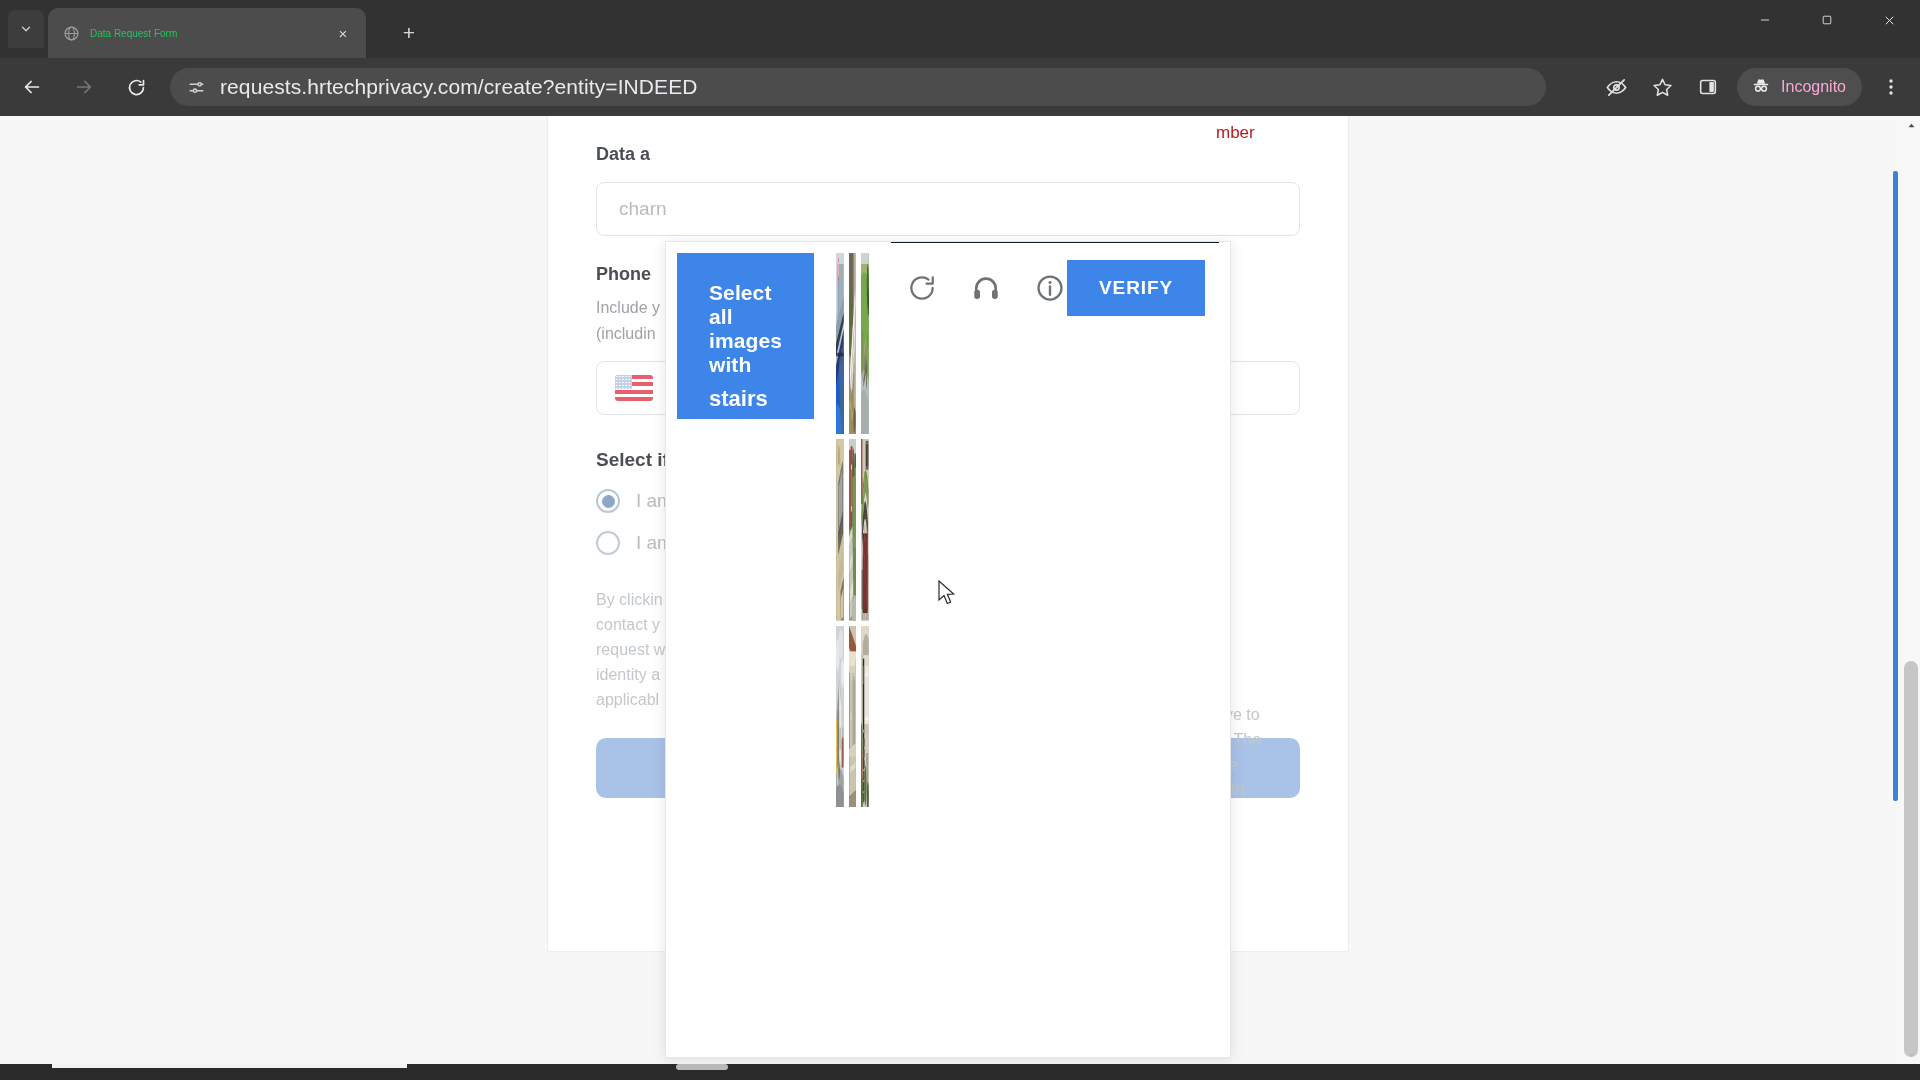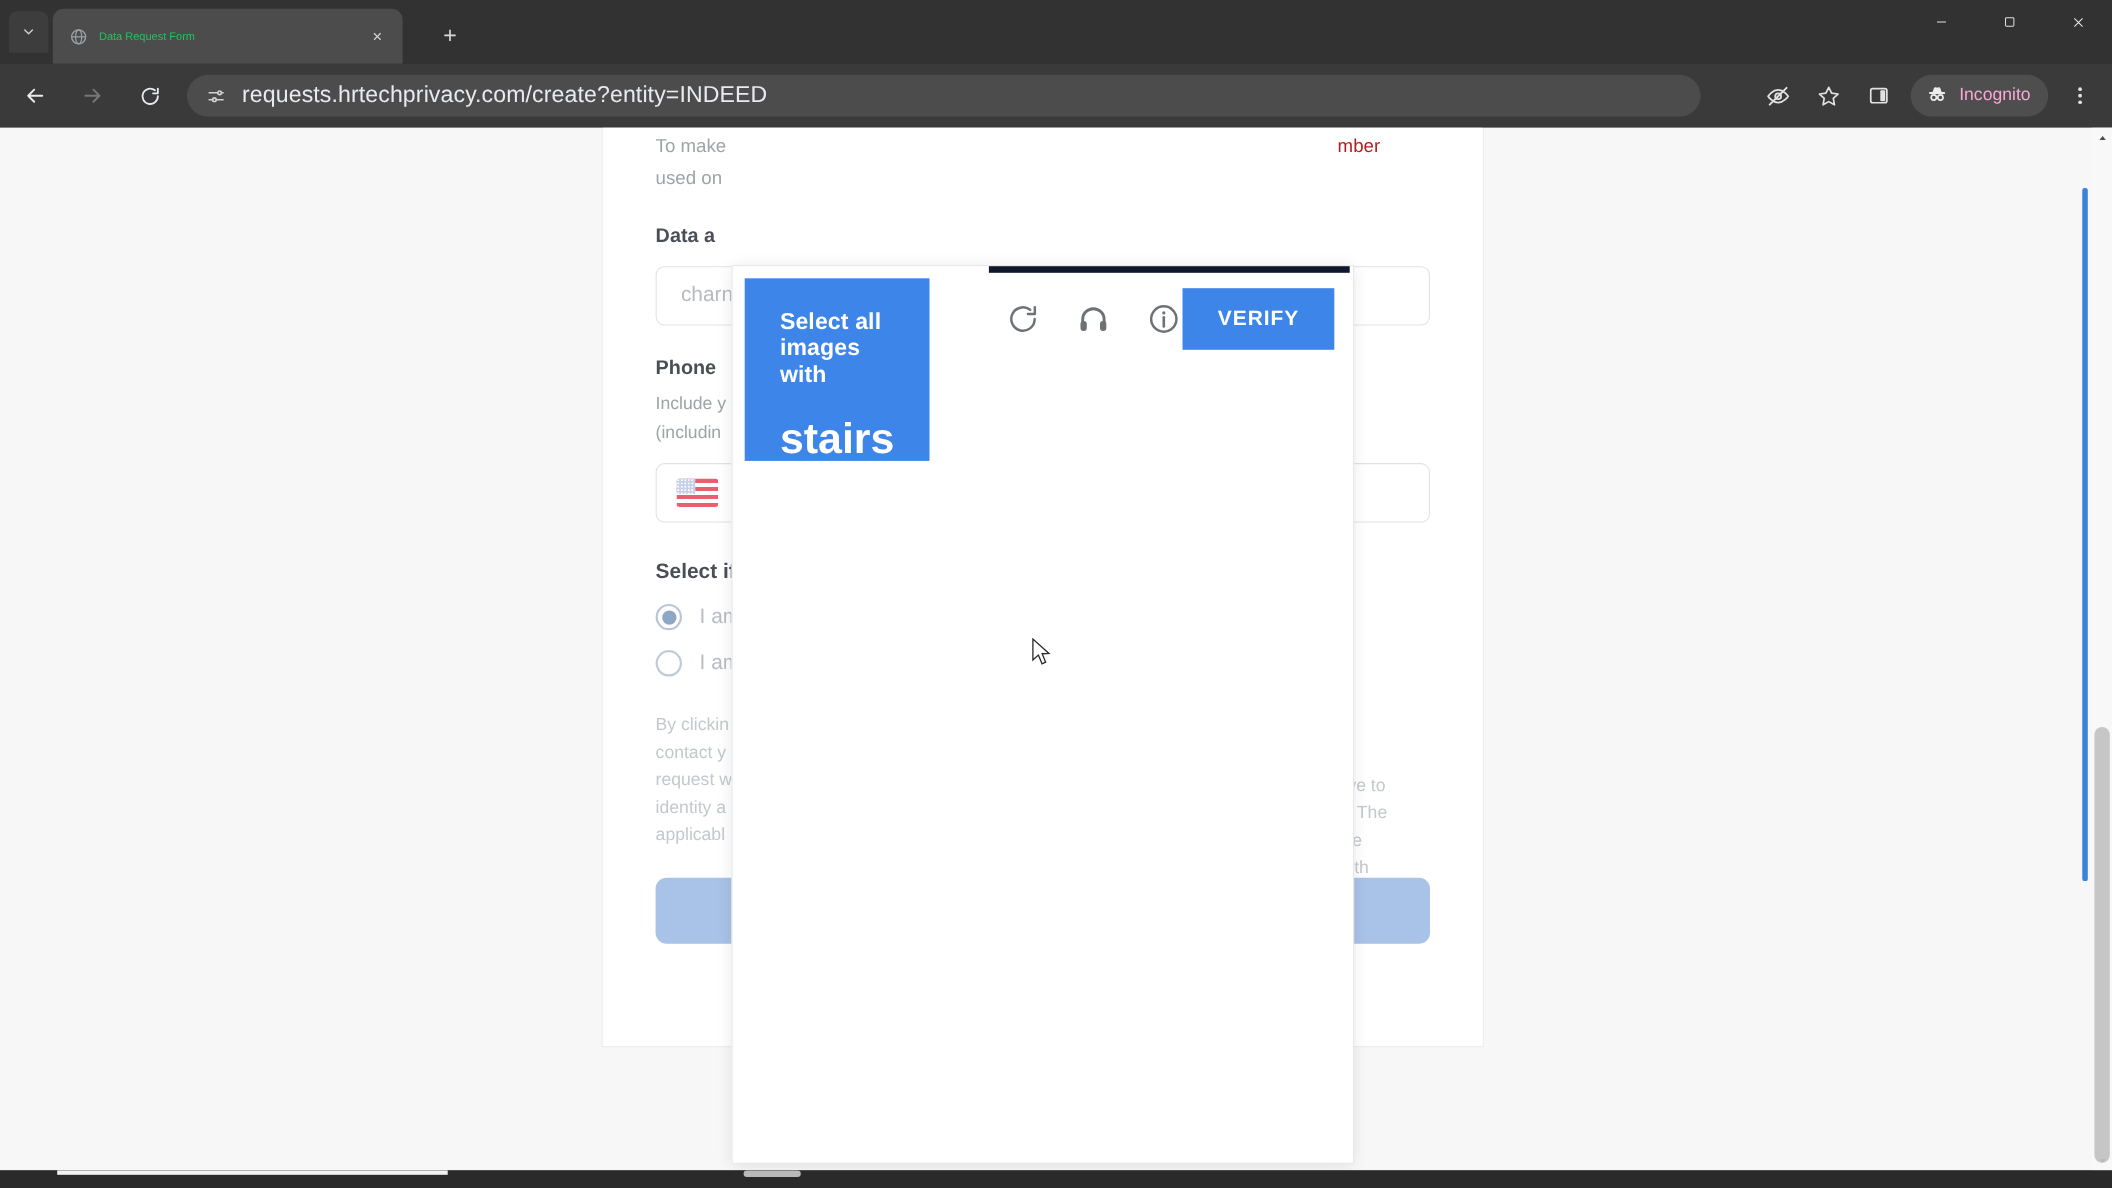--- a/index.html
+++ b/index.html
@@ -166,30 +166,30 @@
     position: absolute; left: 665px; top: 125px; width: 566px; height: 817px;
     background: #ffffff; border: 1px solid #e5e7ea;
     box-shadow: 0 2px 14px rgba(0,0,0,.10);
     display: flex; flex-direction: row;
   }
   .captcha-header {
     margin: 11px 11px 0 11px; height: 166px; background: #3d85e8;
     padding: 28px 32px 0 32px; color: #ffffff;
   }
   .captcha-header .line1 { font-size: 21px; font-weight: bold; letter-spacing: .1px; }
-  .captcha-header .line2 { font-size: 39px; font-weight: bold; margin-top: 25px; }
+  .captcha-header .line2 { font-size: 22px; font-weight: bold; margin-top: 9px; }
   .grid {
     margin: 11px; display: grid;
     grid-template-columns: repeat(3, 1fr); grid-template-rows: repeat(3, 1fr);
     gap: 5px; width: 544px; height: 554px;
   }
   .tile { position: relative; overflow: hidden; background: #ddd; }
   .tile svg { display: block; width: 100%; height: 100%; }
   .captcha-footer {
-    border-top: 6px solid #0f172a; height: 90px; margin: 0 11px;
+    border-top: 1px solid #0f172a; height: 90px; margin: 0 11px;
     display: flex; align-items: center; padding: 0 14px;
   }
   .cf-icons { display: flex; align-items: center; gap: 30px; }
   .cf-icon { width: 34px; height: 34px; color: #6d7276; display: flex; align-items: center; justify-content: center; }
   .verify-btn {
     margin-left: auto; width: 138px; height: 56px; background: #3d85e8;
     display: flex; align-items: center; justify-content: center;
     color: #ffffff; font-size: 19px; font-weight: bold; letter-spacing: .9px;
   }
 
@@ -312,24 +312,20 @@
           <circle cx="12" cy="18.5" r="1.85" fill="#e2e2e2"></circle>
         </svg>
       </div>
     </div>
   </div>
 
   <div class="viewport">
 
     <div class="page-card">
       <div class="form-body">
-        <div class="help-text">
-          <div>To make</div>
-          <div>used on</div>
-        </div>
 
         <div class="field-label">Data a</div>
         <div class="text-input">charn</div>
 
         <div class="field-label">Phone</div>
         <div class="sub-text">
           <div>Include y</div>
           <div>(includin</div>
         </div>
         <div class="phone-row">

